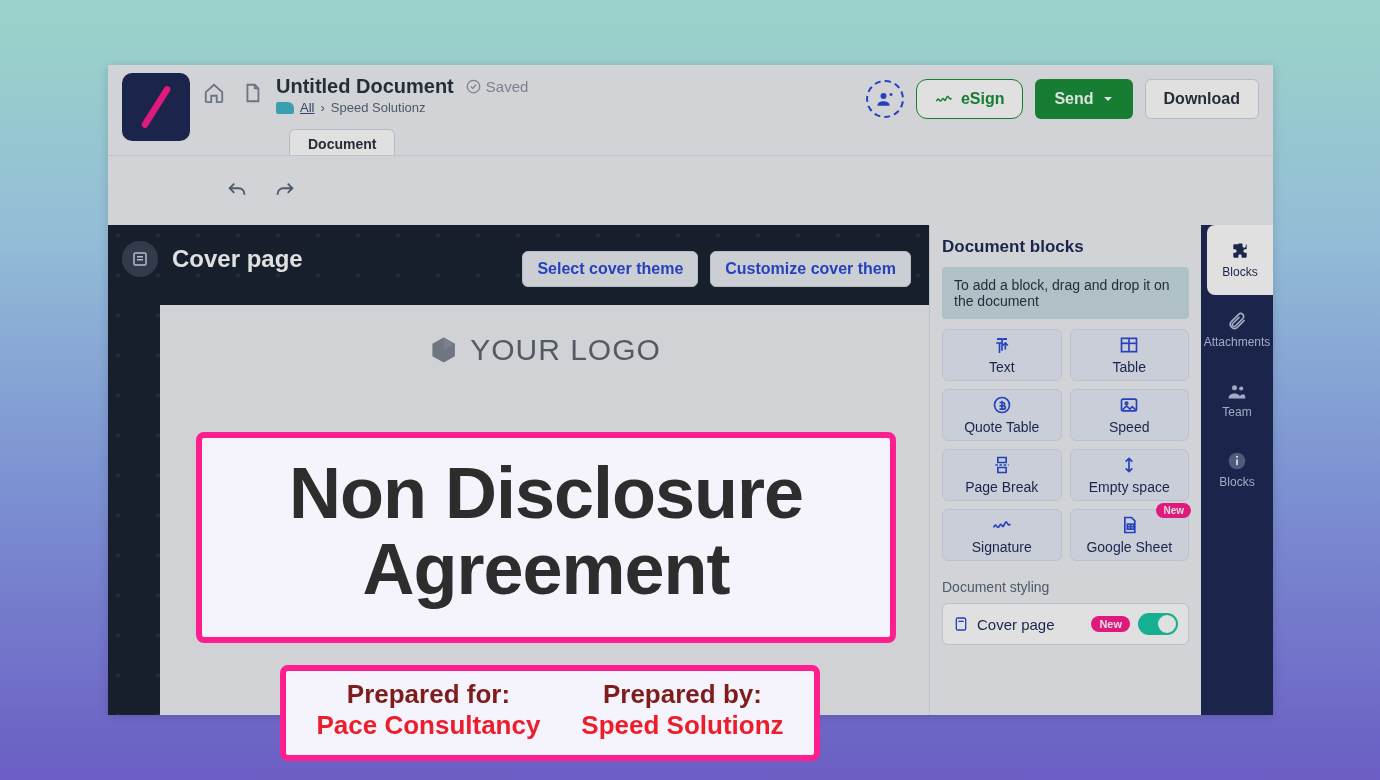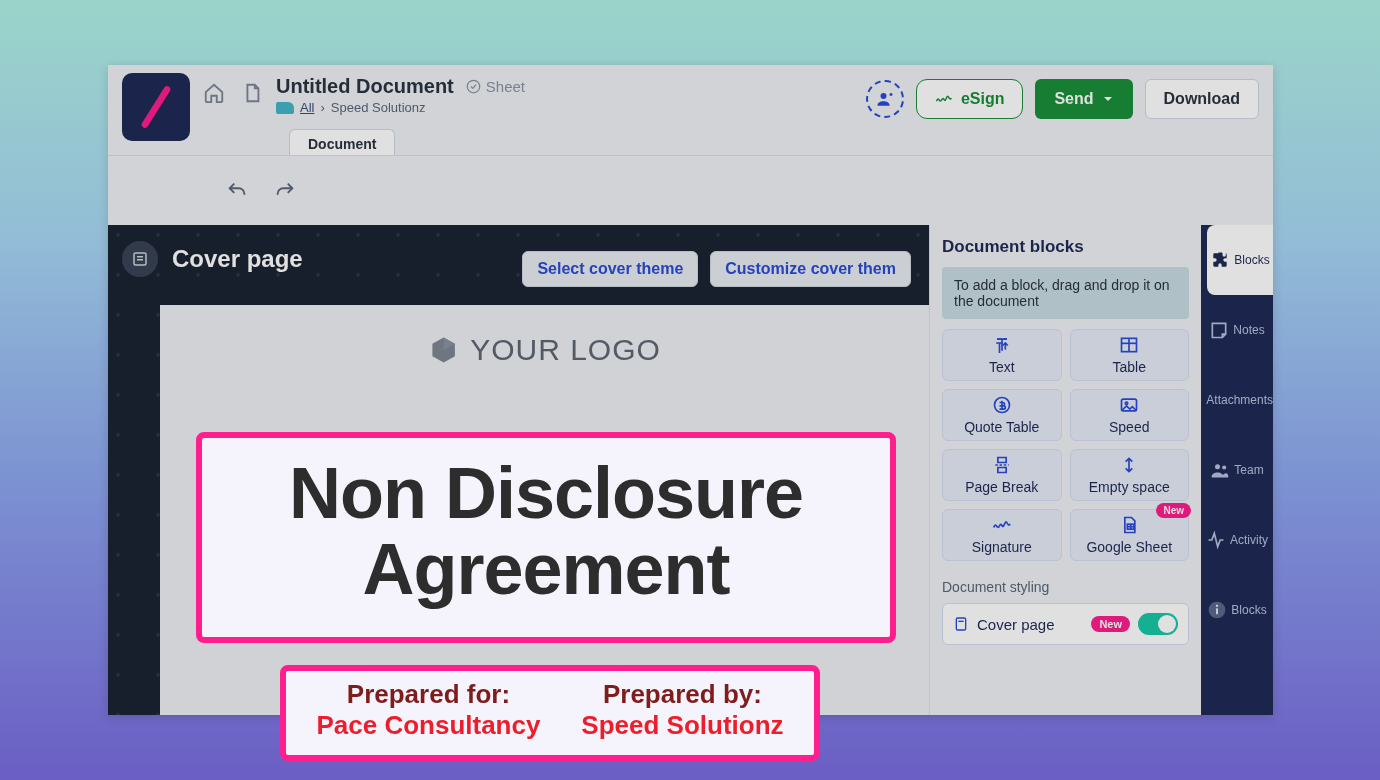--- a/index.html
+++ b/index.html
@@ -112,21 +112,21 @@
   .stylerow .t { font-size:15px; color:#1f2a56; flex:1; }
   .pill-new { background:#ff1e8e; color:#fff; font-size:11px; font-weight:700; padding:2px 8px; border-radius:10px; }
   .toggle { width:40px; height:22px; background:#18c9a7; border-radius:11px; position:relative; }
   .toggle::after { content:""; position:absolute; right:2px; top:2px; width:18px; height:18px; background:#fff; border-radius:50%; }
 
   
   .rail {
     position:absolute; right:0; top:160px; width:72px; bottom:0; background:#1f2a56;
     display:flex; flex-direction:column; align-items:center; padding-top:0;
   }
-  .rail .item { width:100%; height:70px; display:flex; align-items:center; justify-content:center; gap:4px; color:#b9c2de; font-size:12px; cursor:pointer; }
+  .rail .item { width:100%; height:70px; display:flex; flex-direction:column; align-items:center; justify-content:center; gap:4px; color:#b9c2de; font-size:12px; cursor:pointer; }
   .rail .item.active { background:#fff; color:#1f2a56; border-radius:8px 0 0 8px; margin-left:6px; width:calc(100% - 6px); }
   .rail .item svg { width:20px; height:20px; }
 </style>
 </head>
 <body>
 
 <div class="app">
 
   <div class="topbar">
     <div class="logo">
@@ -146,21 +146,21 @@
         </svg>
     </div>
     <div class="titlewrap">
       <div class="title-row">
         <div class="doc-title">Untitled Document</div>
         <div class="saved">
           <svg viewBox="0 0 24 24" fill="none" stroke="currentColor" stroke-width="2">
               <circle cx="12" cy="12" r="10"></circle>
               <path d="M8 12l3 3 5-6"></path>
             </svg>
-          <span>Sheet</span>
+          <span>Saved</span>
         </div>
       </div>
       <div class="crumbs">
         <span class="car"></span>
         <a>All</a>
         <span>›</span>
         <span>Speed Solutionz</span>
       </div>
     </div>
     <div class="rightbtns">
@@ -323,46 +323,33 @@
 
   <div class="rail">
     <div class="item active">
         <svg viewBox="0 0 24 24" fill="currentColor">
           <path d="M10 3h4a1 1 0 0 1 1 1v2a2 2 0 1 0 4 0V4a1 1 0 0 1 1 1v5h-2a2 2 0 1 0 0 4h2v5a1 1 0 0 1-1 1h-5v-2a2 2 0 1 0-4 0v2H5a1 1 0 0 1-1-1v-5h2a2 2 0 1 0 0-4H4V5a1 1 0 0 1 1-1h5z"></path>
         </svg>
         <span>Blocks</span>
       </div>
     <div class="item">
         <svg viewBox="0 0 24 24" fill="none" stroke="currentColor" stroke-width="2">
-          <path d="M4 4h16v13l-4 4H4z"></path>
-          <path d="M16 21v-4h4"></path>
-        </svg>
-        <span>Notes</span>
-      </div>
-    <div class="item">
-        <svg viewBox="0 0 24 24" fill="none" stroke="currentColor" stroke-width="2">
           <path d="M21 11l-9 9a5 5 0 0 1-7-7l9-9a3.5 3.5 0 0 1 5 5l-9 9a2 2 0 0 1-3-3l8-8"></path>
         </svg>
         <span>Attachments</span>
       </div>
     <div class="item">
         <svg viewBox="0 0 24 24" fill="currentColor">
           <circle cx="9" cy="8" r="3"></circle>
           <circle cx="17" cy="9" r="2.5"></circle>
           <path d="M2 20c0-3 3-5 7-5s7 2 7 5v1H2zM15 20c0-2 2-4 5-4 0 0 2 1 2 4v1h-7z"></path>
         </svg>
         <span>Team</span>
       </div>
     <div class="item">
-        <svg viewBox="0 0 24 24" fill="none" stroke="currentColor" stroke-width="2">
-          <path d="M3 12h4l3-8 4 16 3-8h4"></path>
-        </svg>
-        <span>Activity</span>
-      </div>
-    <div class="item">
         <svg viewBox="0 0 24 24" fill="currentColor">
           <circle cx="12" cy="12" r="10" opacity=".4"></circle>
           <rect x="11" y="10" width="2" height="7" fill="#fff"></rect>
           <circle cx="12" cy="7" r="1.3" fill="#fff"></circle>
         </svg>
         <span>Blocks</span>
       </div>
   </div>
 
 </div>

